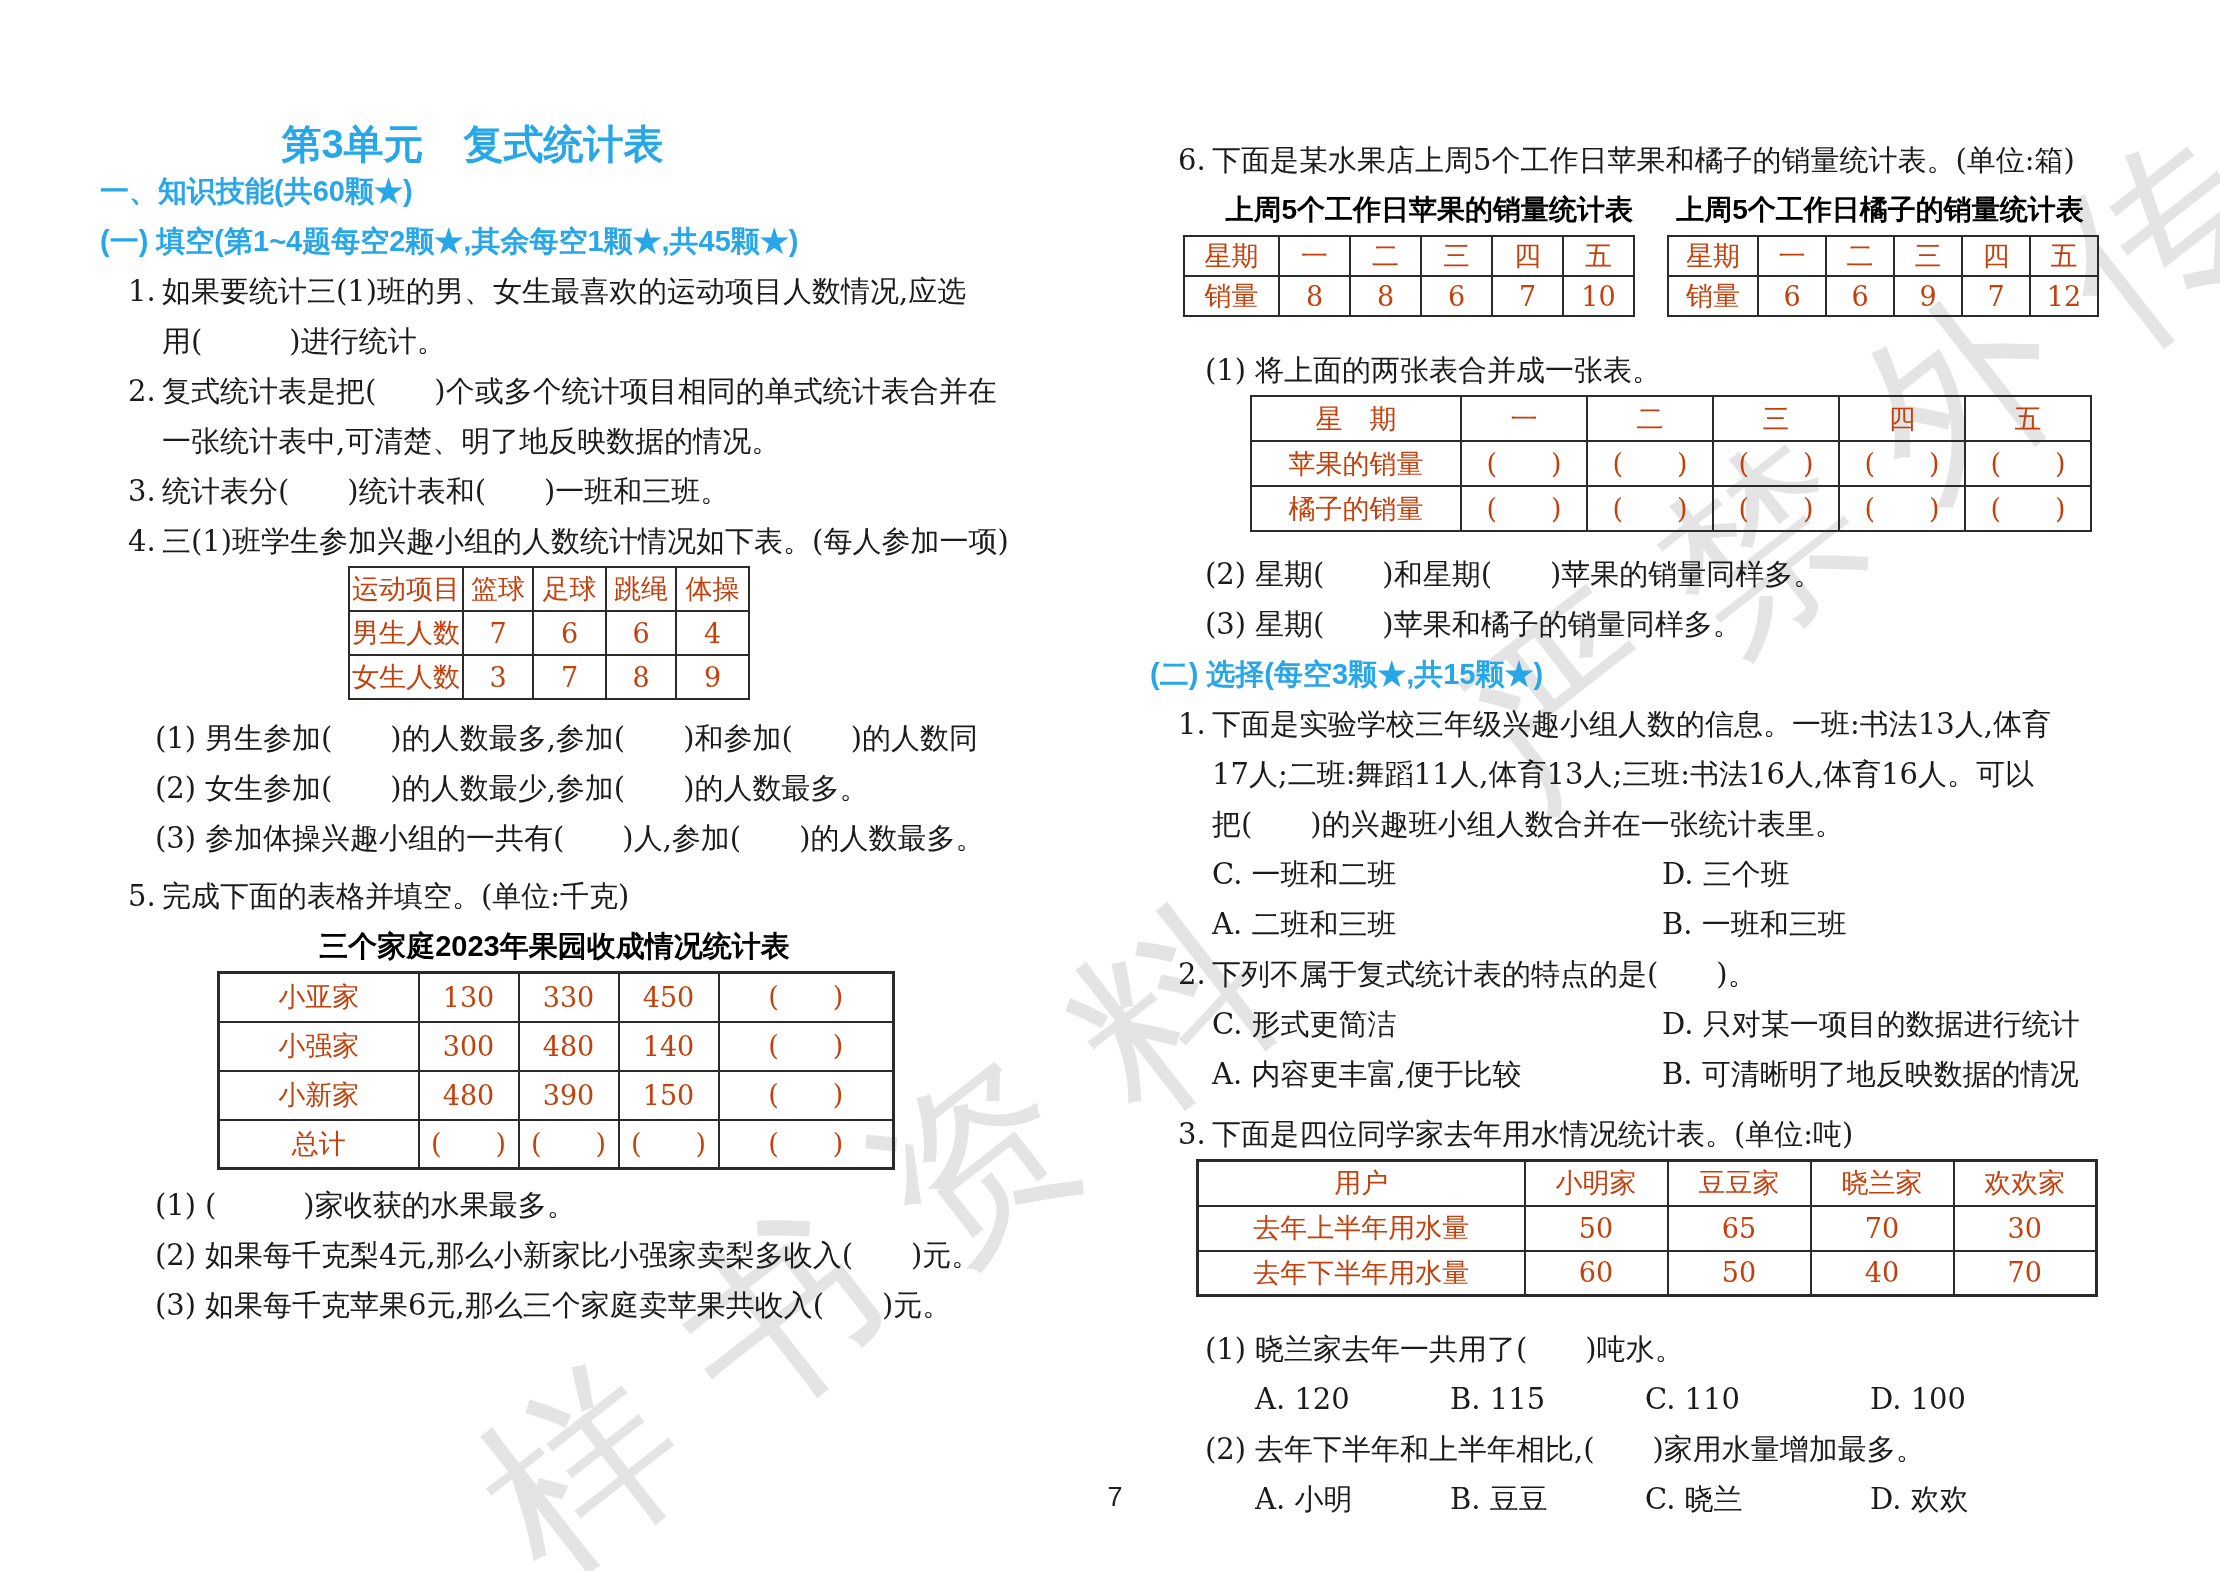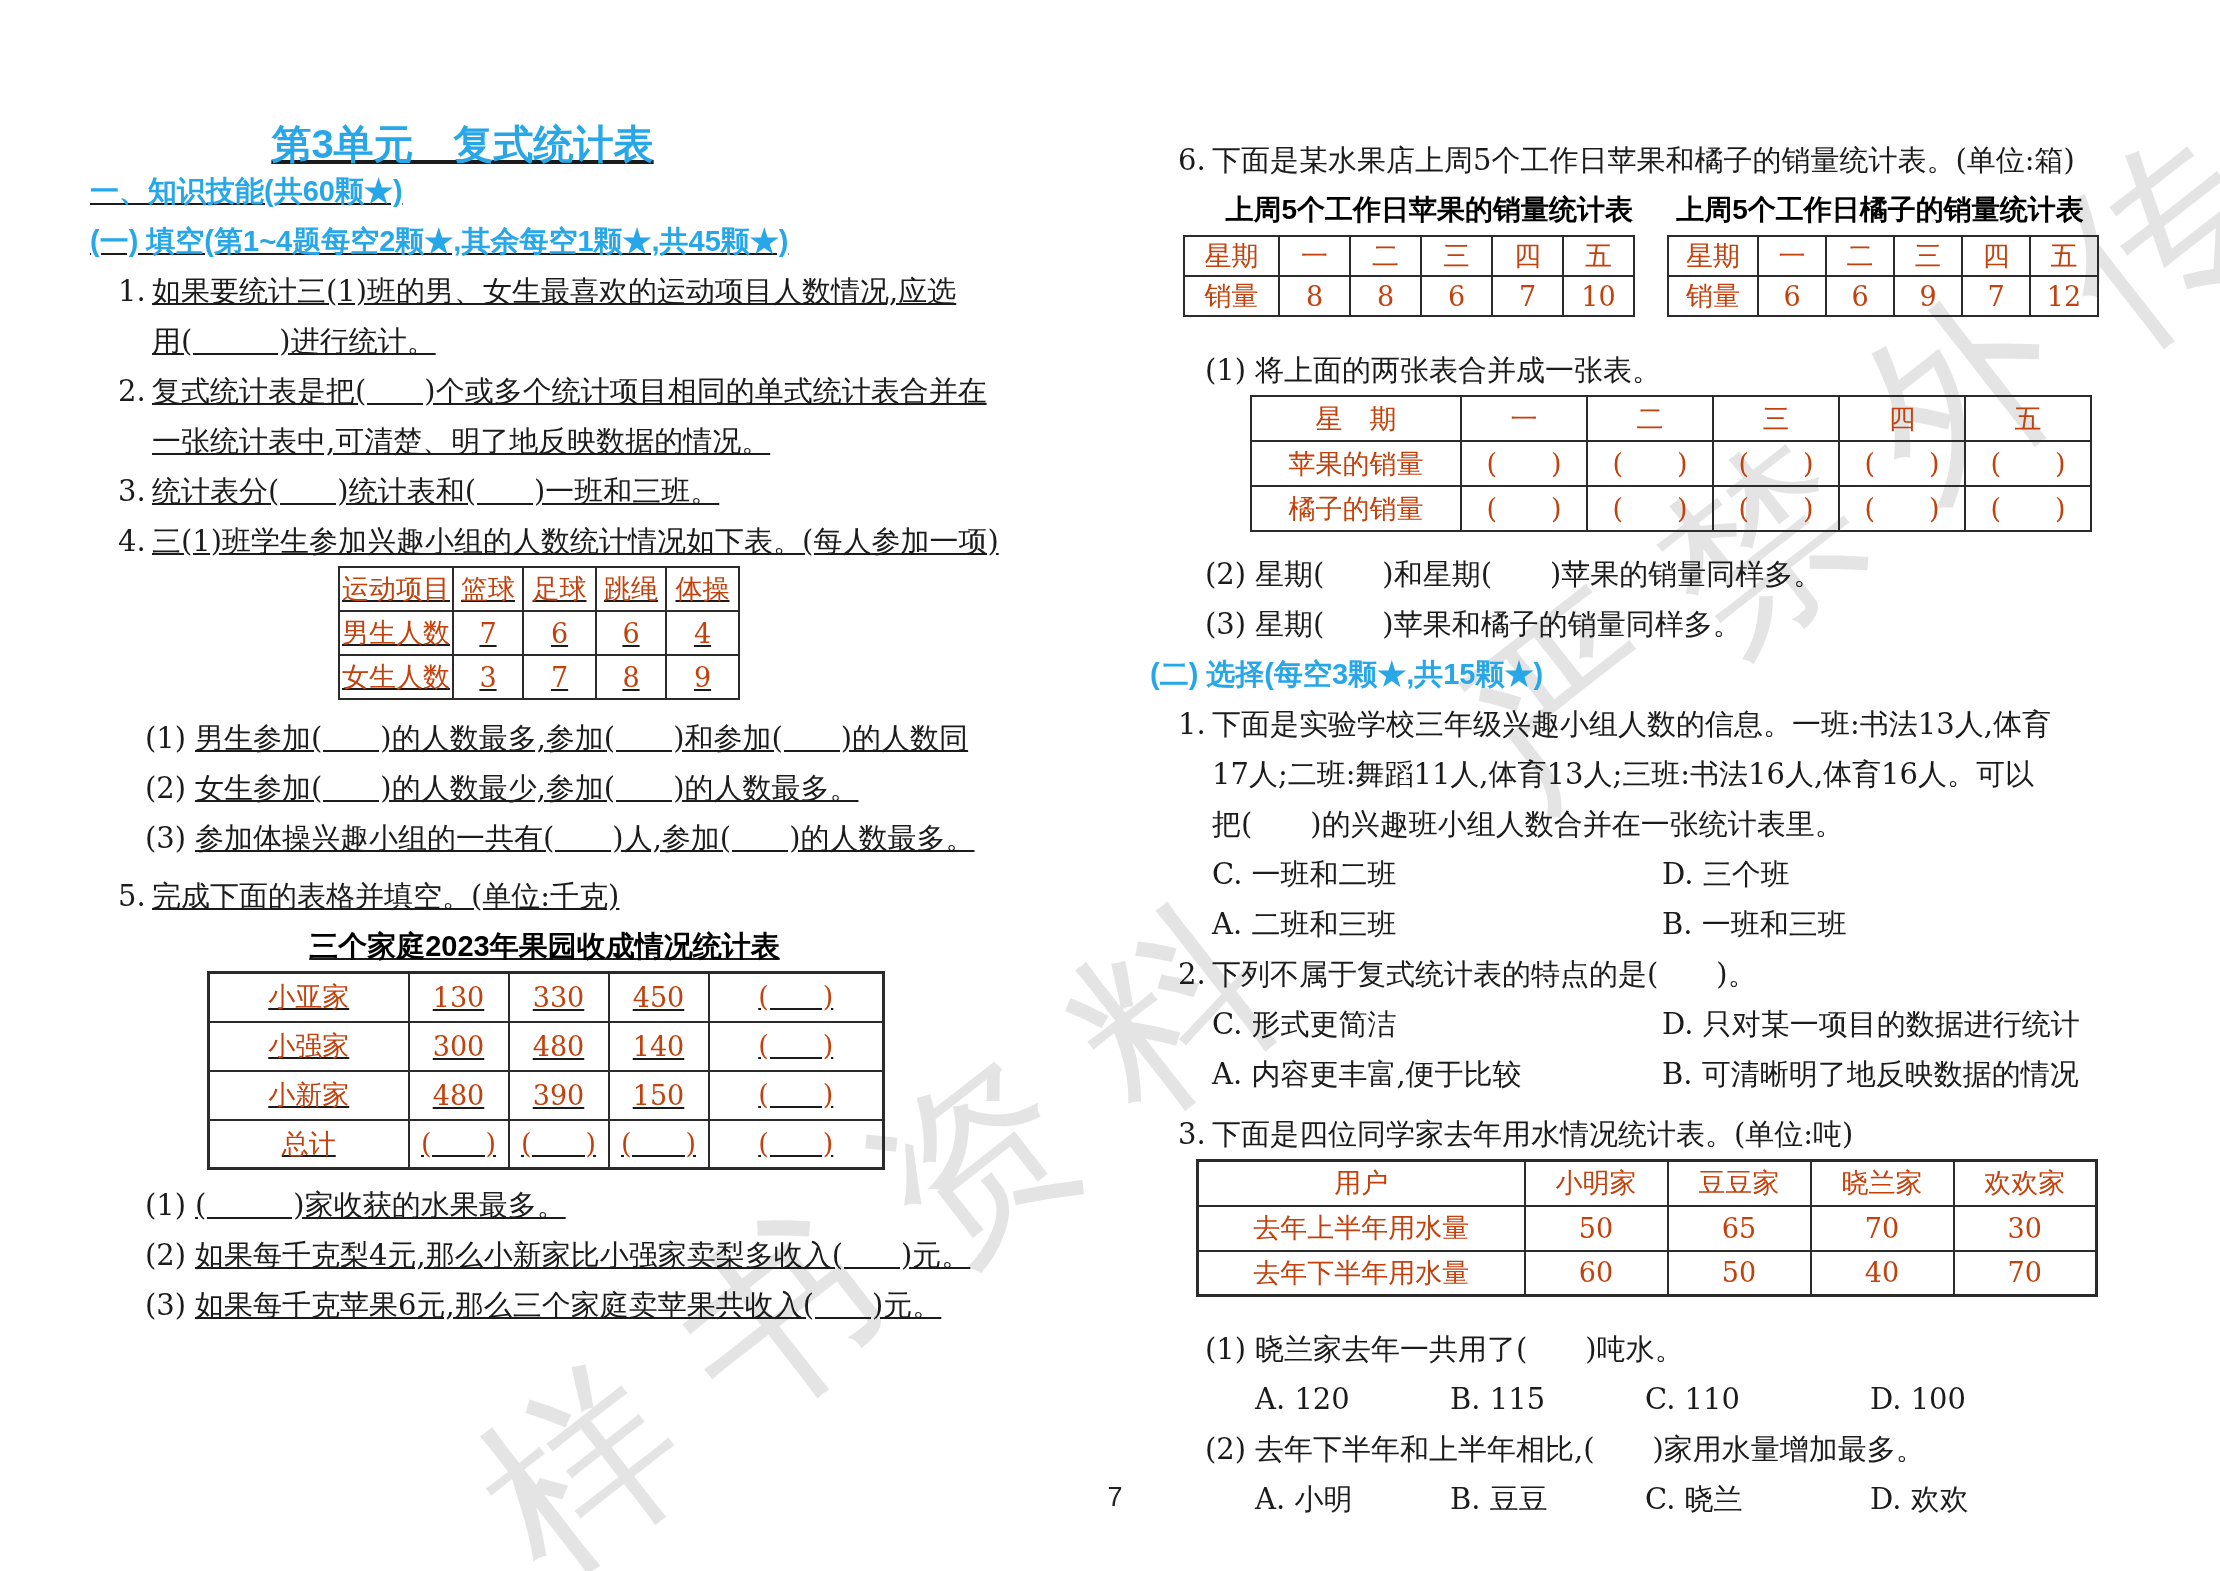--- a/index.html
+++ b/index.html
@@ -3,21 +3,21 @@
 <meta charset="utf-8">
 <style>
   html,body{margin:0;padding:0;background:#e8e8e8;}
   .page{position:relative;width:2220px;height:1571px;background:#ffffff;overflow:hidden;
         font-family:"DejaVu Serif",serif;color:#1b1b1b;}
   .watermark{position:absolute;left:430px;top:1430px;z-index:0;
         transform:rotate(-38deg);transform-origin:0 0;
         font-family:"Liberation Sans",sans-serif;font-size:190px;letter-spacing:60px;
         color:#cfcfcf;opacity:.55;white-space:nowrap;pointer-events:none;}
   .col{position:absolute;top:0;z-index:1;}
-  .col-left{left:90px;width:1000px;text-decoration:underline;}
+  .col-left{left:100px;width:1000px;}
   .col-right{left:1150px;width:1070px;padding-top:135px;}
 
   .unit-title{padding-top:122px;width:745px;text-align:center;
         font-family:"Liberation Sans",sans-serif;font-weight:bold;font-size:40px;line-height:44px;color:#28a7e8;}
   .h-blue{font-family:"Liberation Sans",sans-serif;font-weight:bold;color:#28a7e8;white-space:nowrap;}
   .h1{font-size:35px;line-height:44px;margin-top:71px;}
   .h2{font-size:31px;line-height:44px;margin-top:16px;}
   .h2b{font-size:31px;line-height:50px;}
 
   .line{position:relative;font-size:29px;line-height:50px;white-space:nowrap;margin:0;}

